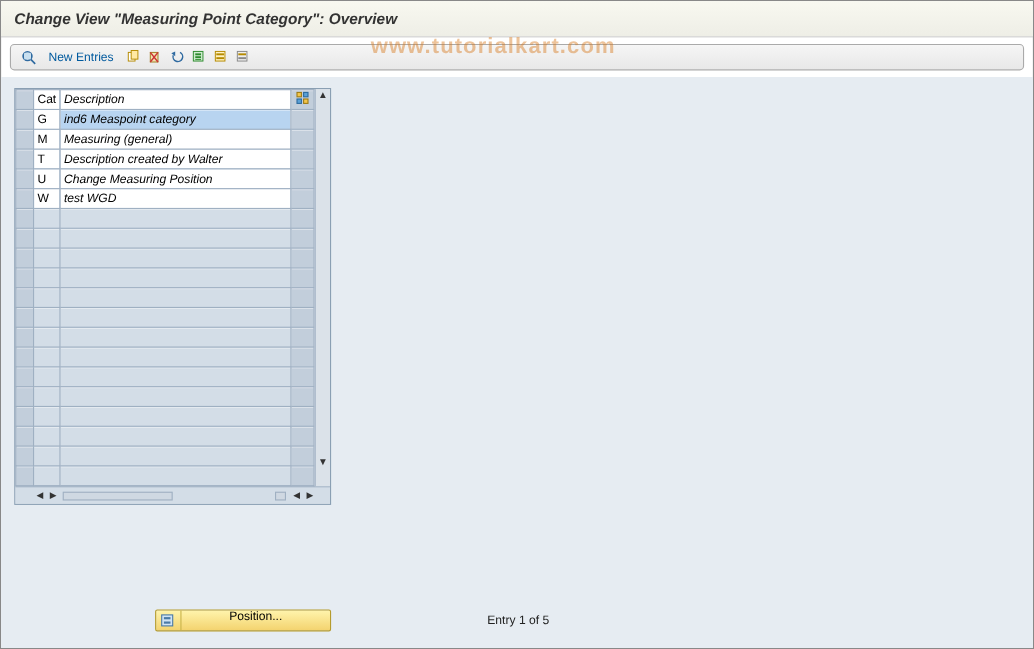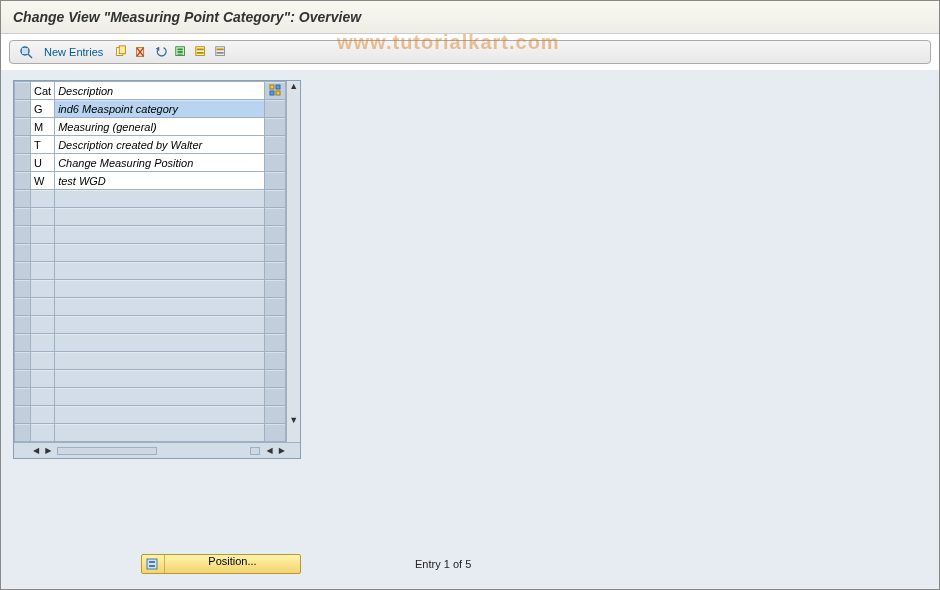--- a/index.html
+++ b/index.html
@@ -125,21 +125,21 @@
       height: 20px;
       background: linear-gradient(to bottom, #fff4ac, #f3d36f);
       border: 1px solid #b59b2d;
       border-radius: 2px;
       display:flex;
       cursor:pointer;
       font-size:11px;
     }
     .position-btn .pb-icon { padding:0 4px; border-right:1px solid #c9b34a; height:100%; display:flex; align-items:center;}
     .position-btn .pb-label { flex:1; text-align:center; }
-    .entry-text { font-size:11px; color:#222; margin-left: 70px; padding-left: 20px;}
+    .entry-text { font-size:11px; color:#222; margin-left: 98px; padding-left: 20px;}
     .watermark {
       position:absolute;
       top: 30px;
       left: 290px;
       font-size: 20px;
       font-weight:bold;
       color: rgba(214,122,32,0.45);
       letter-spacing: 1px;
       pointer-events:none;
       margin-left:46px;

